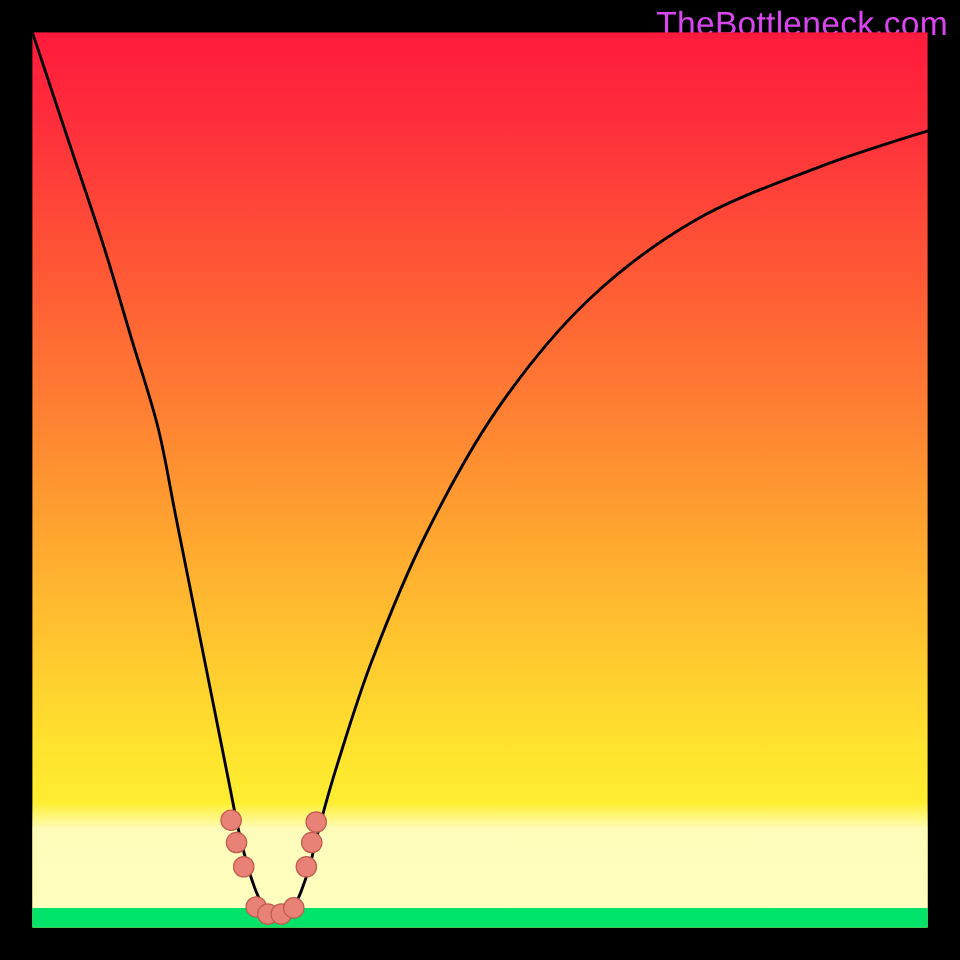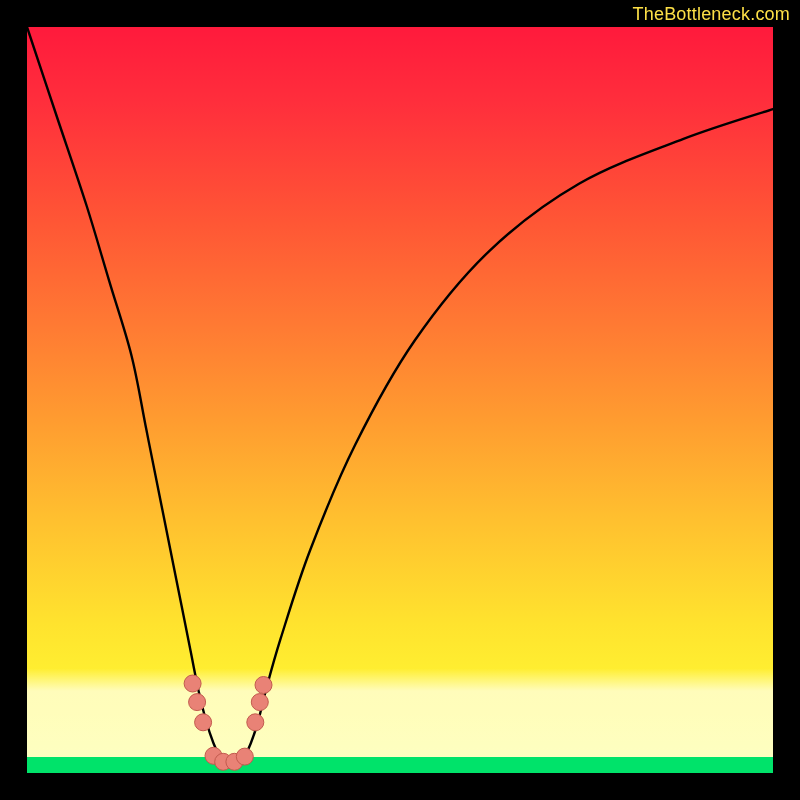--- a/index.html
+++ b/index.html
@@ -40,22 +40,22 @@
         #ff9a30 52%,
         #ffc02f 66%,
         #ffe32e 80%,
         #fff833 92%,
         #f9ff55 100%);
   }
   .watermark {
     position: absolute;
     top: 4px;
     right: 10px;
-    color: #fde047;
-    font-size: 18px;
+    color: #d946ef;
+    font-size: 28px;
     letter-spacing: 0.2px;
     user-select: none;
   }
   svg.curve {
     position: absolute;
     left: 0;
     top: 0;
     width: 746px;
     height: 746px;
     overflow: visible;

